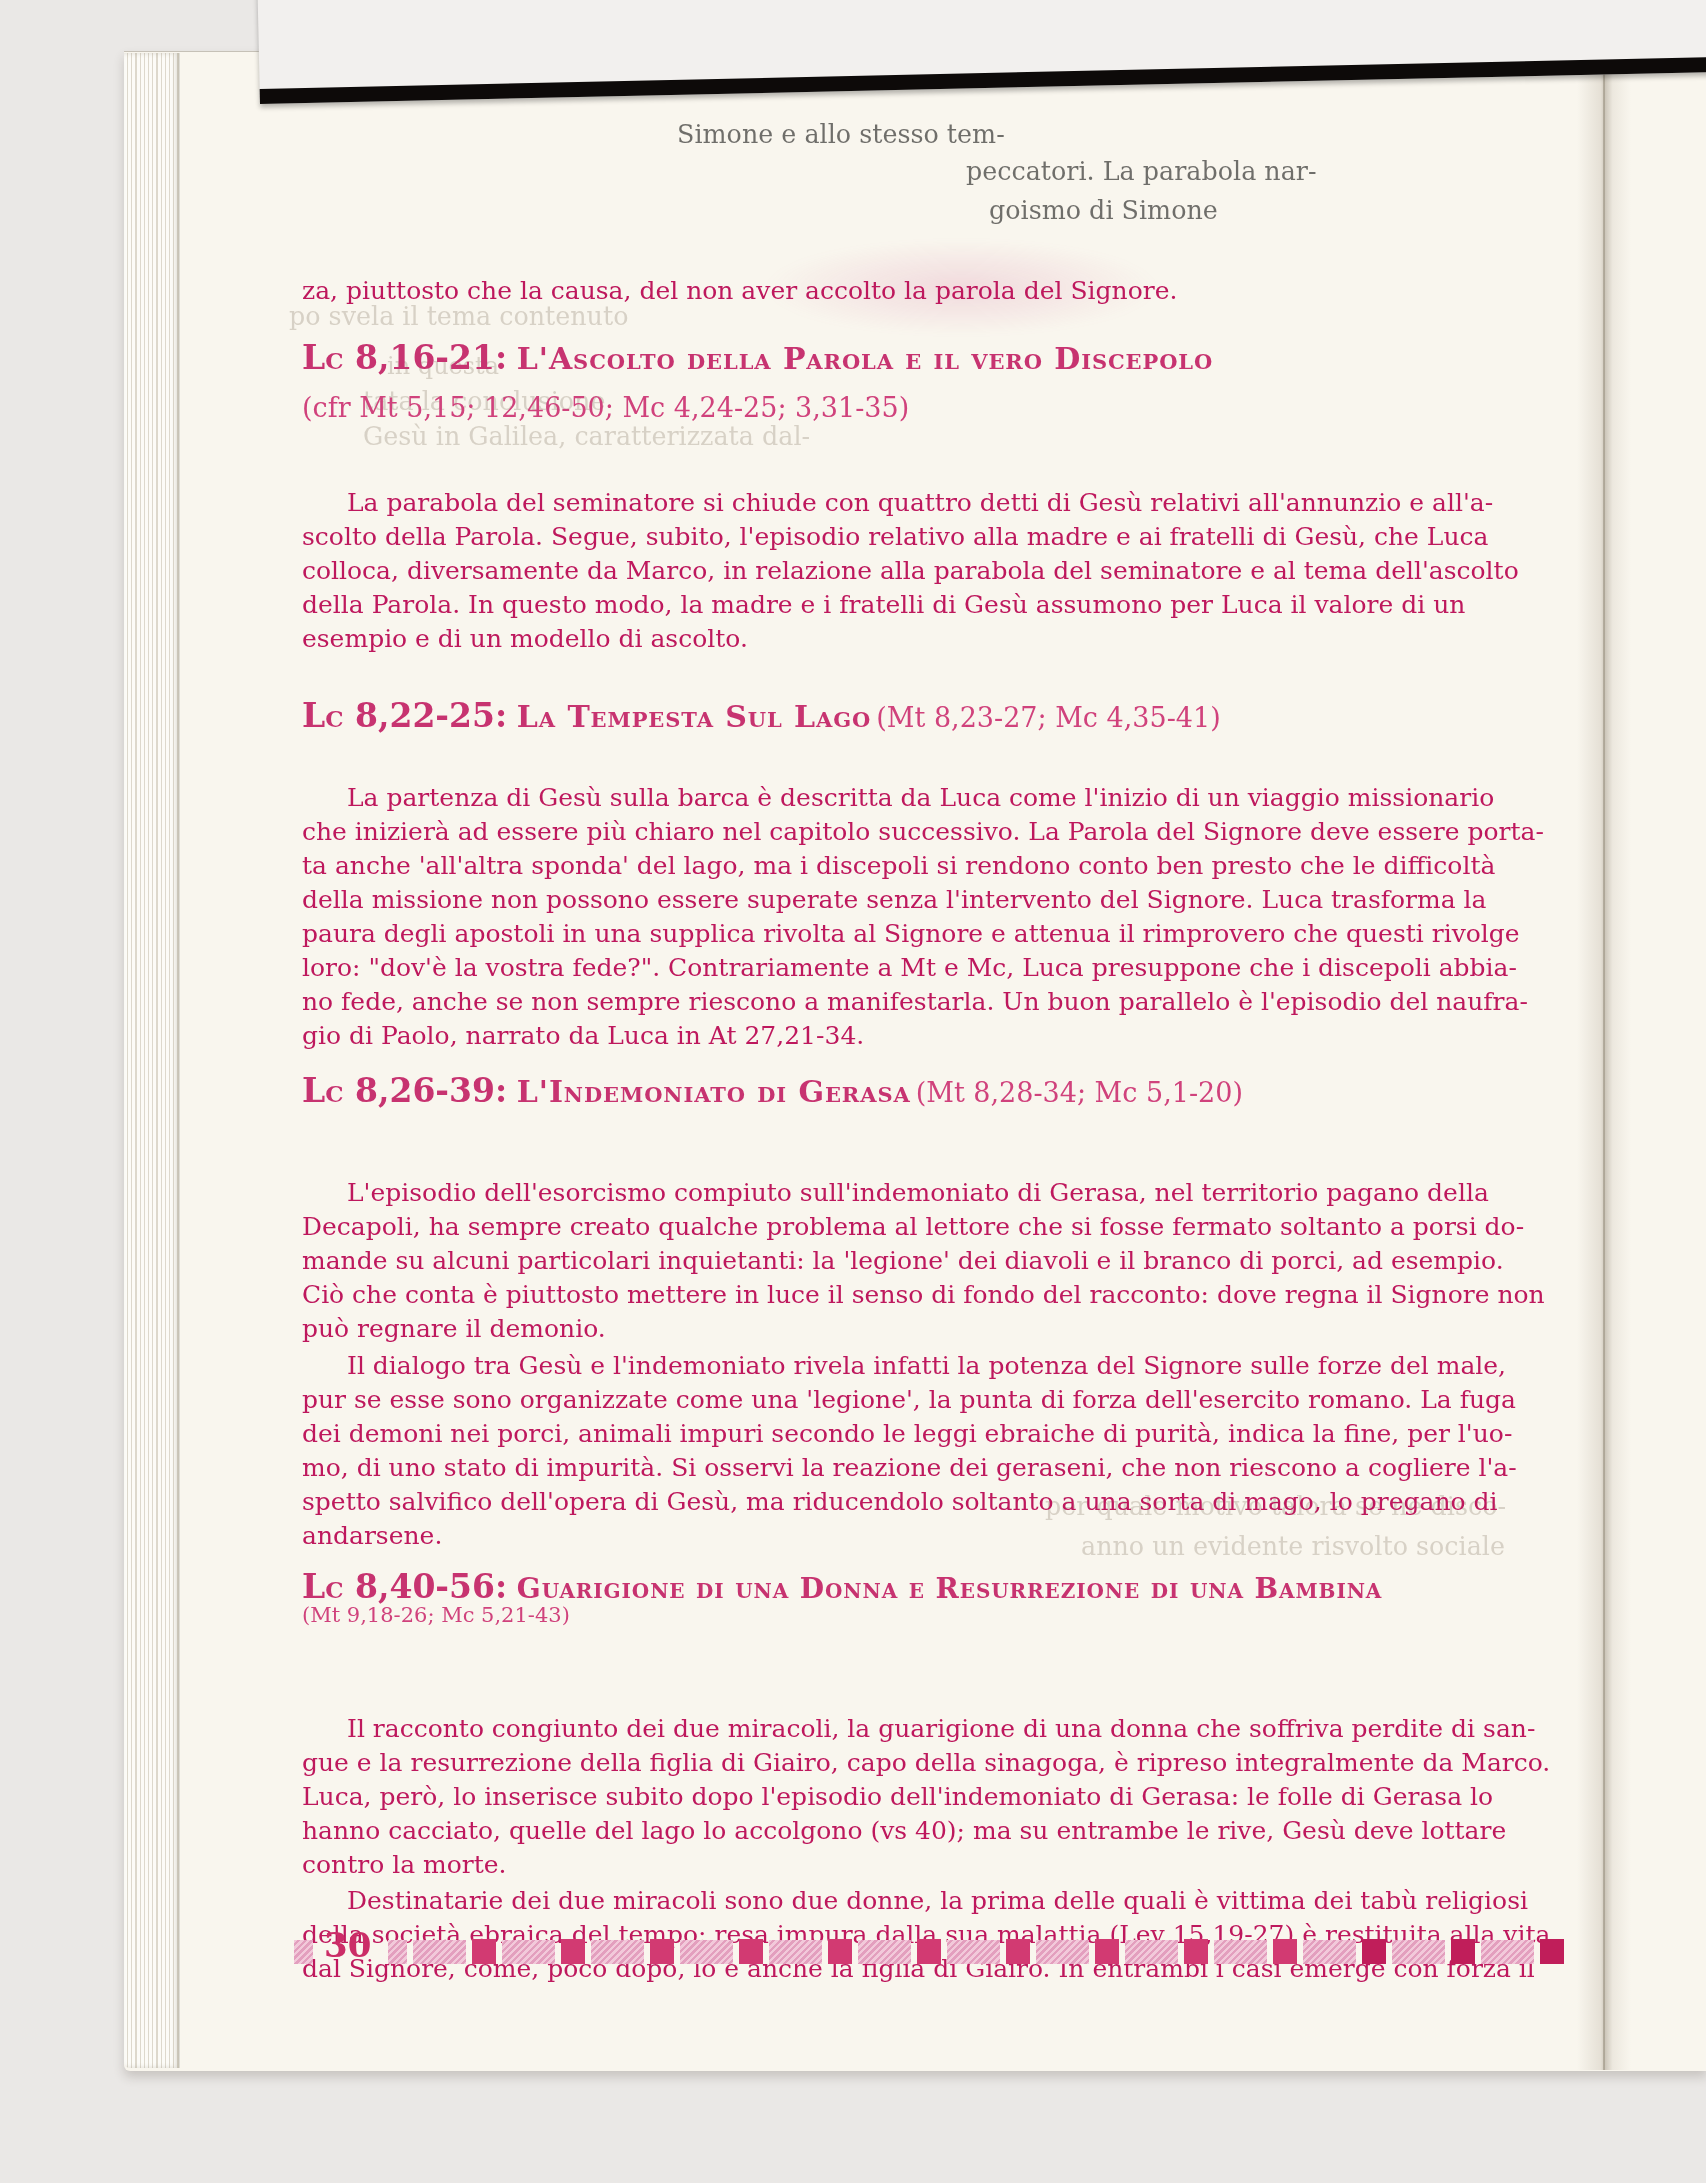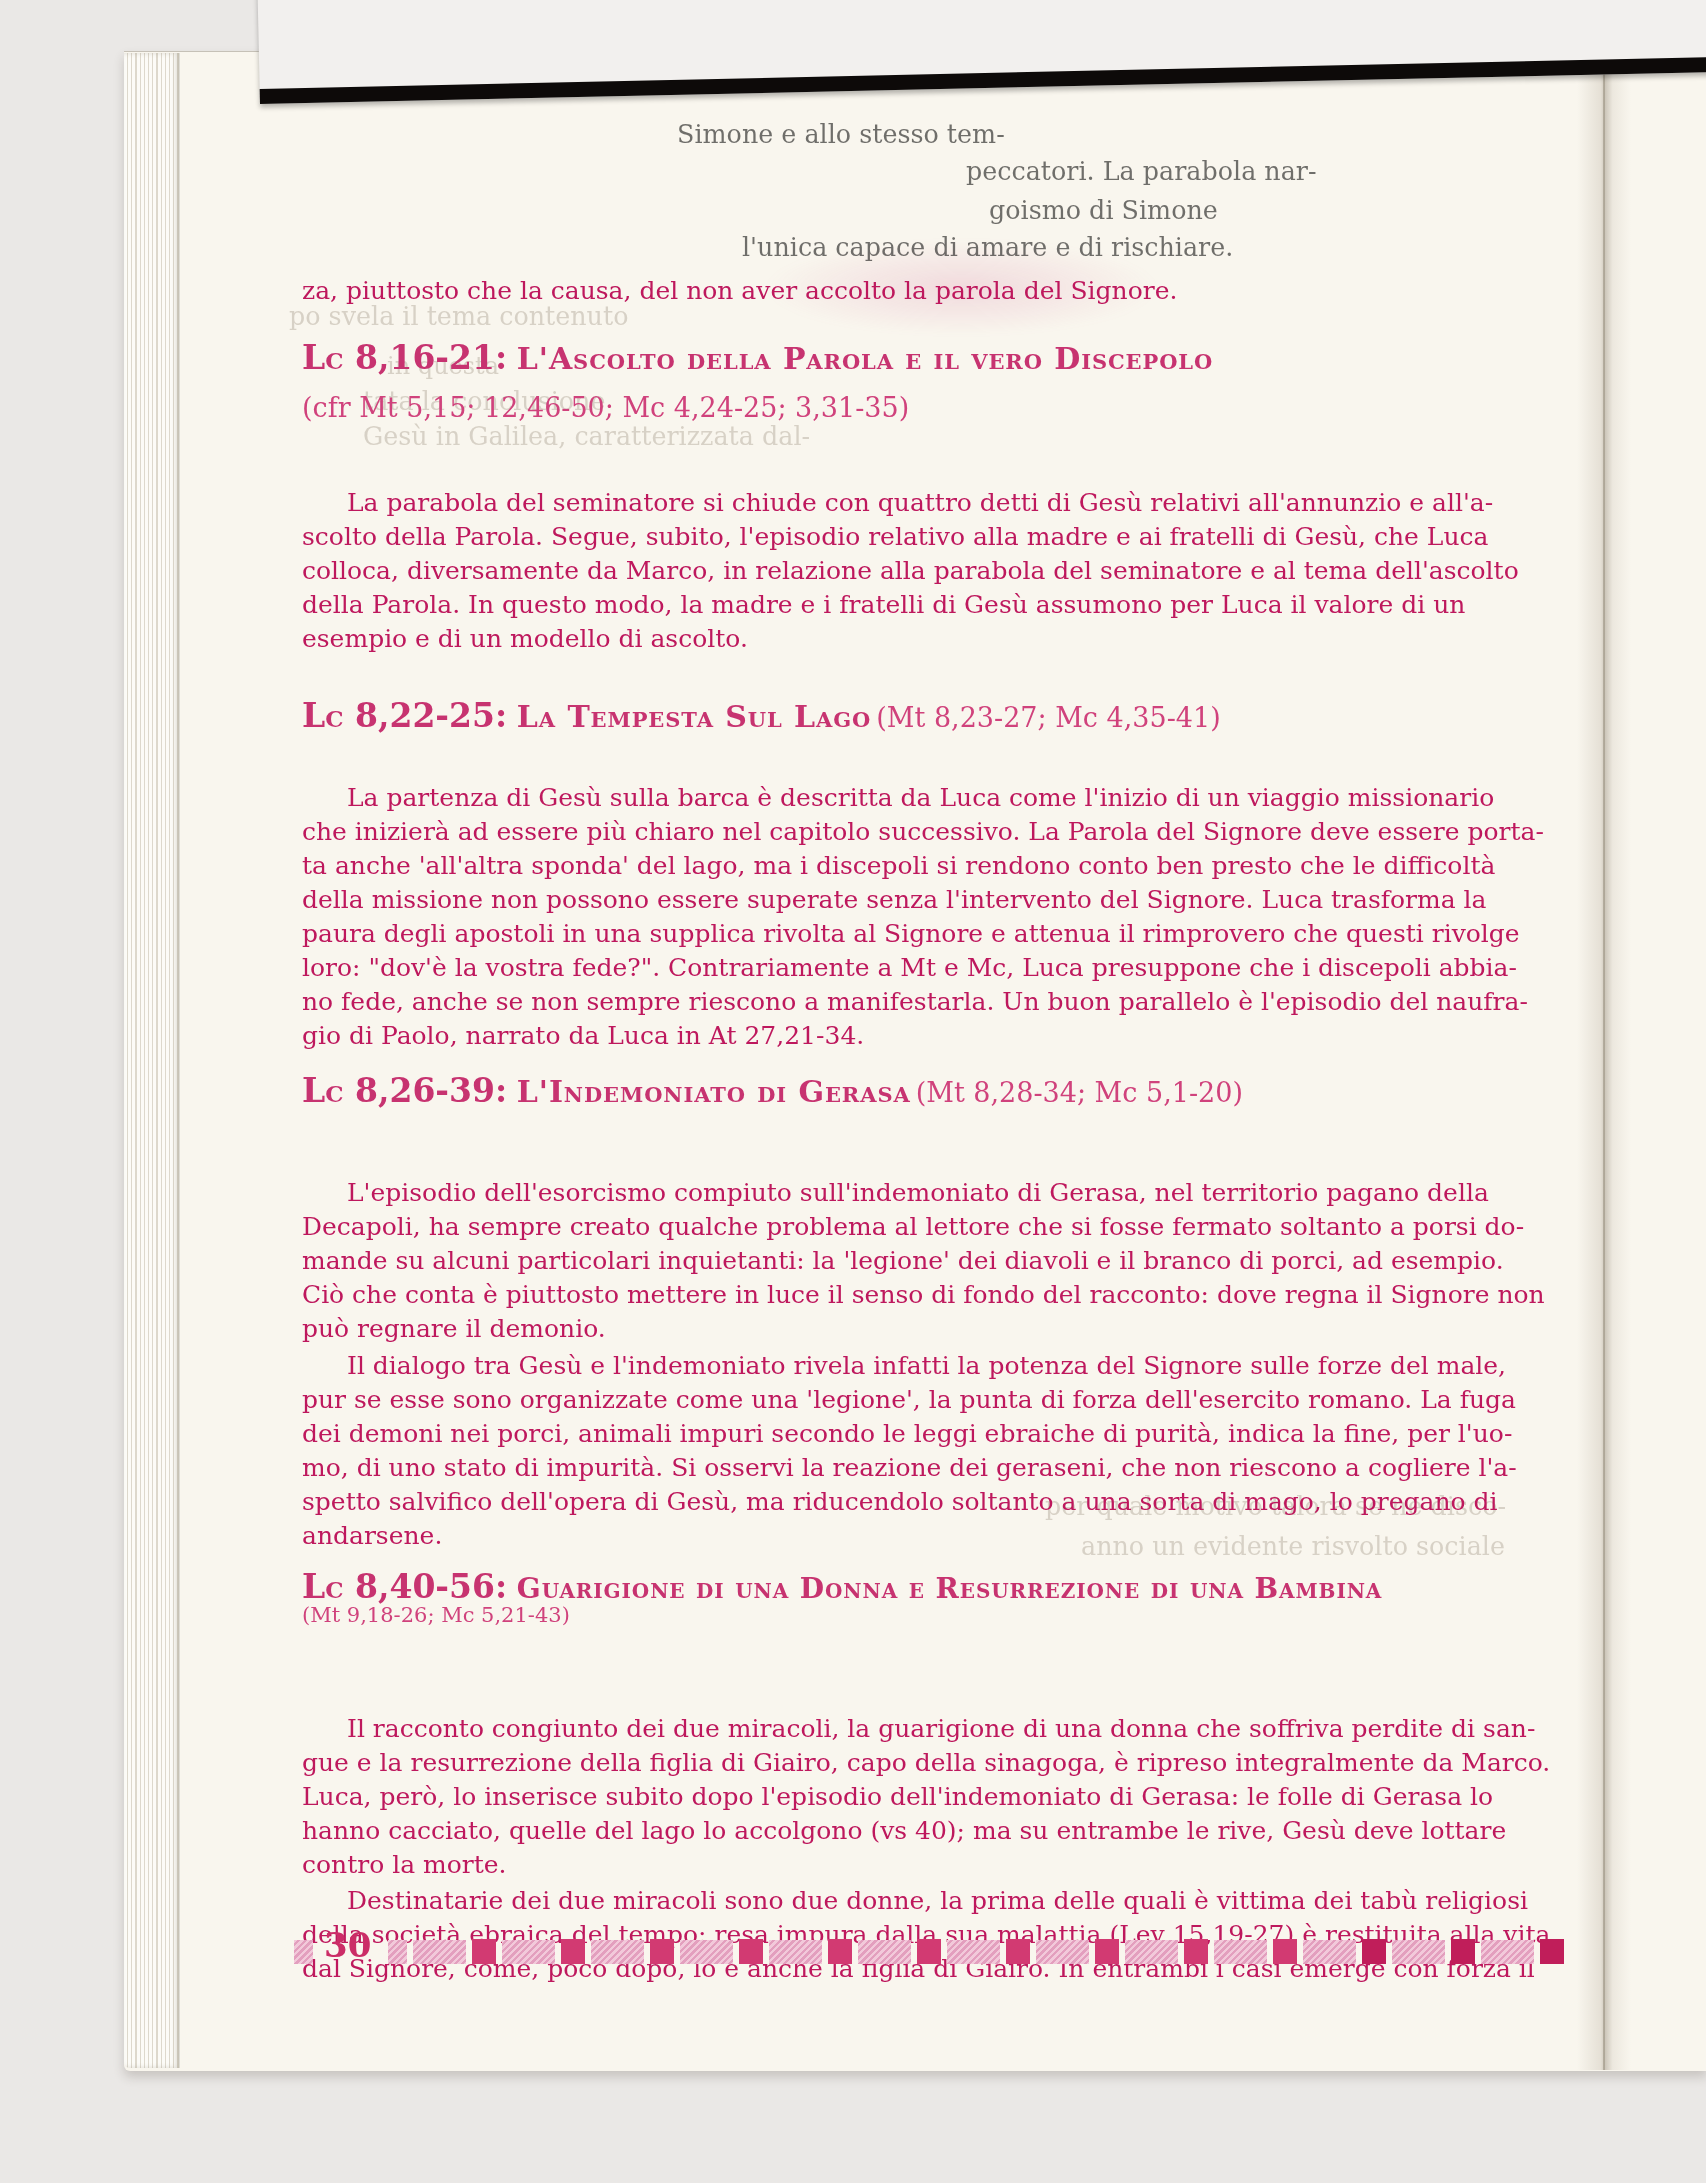--- a/index.html
+++ b/index.html
@@ -115,21 +115,20 @@
   <div class="stack"></div>
   <div class="gutter"></div>
   <div class="crease"></div>
   <div class="scan-top"></div>
   <div class="swash"></div>
 
   <div class="ghost pinkish g0">Simone e allo stesso tem-</div>
   <div class="ghost g1">po svela il tema contenuto</div>
   <div class="ghost pinkish g2">peccatori. La parabola nar-</div>
   <div class="ghost pinkish g3">goismo di Simone</div>
-  <div class="ghost pinkish g4">l'unica capace di amare e di rischiare.</div>
   <div class="ghost g6">in questa</div>
   <div class="ghost g7">tata la conclusione</div>
   <div class="ghost g8">Gesù in Galilea, caratterizzata dal-</div>
   <div class="ghost g9">per quale motivo talora se ne disco-</div>
   <div class="ghost g10">anno un evidente risvolto sociale</div>
 
   <div class="content">
 
     <p class="tline l-cont">za, piuttosto che la causa, del non aver accolto la parola del Signore.</p>
 

